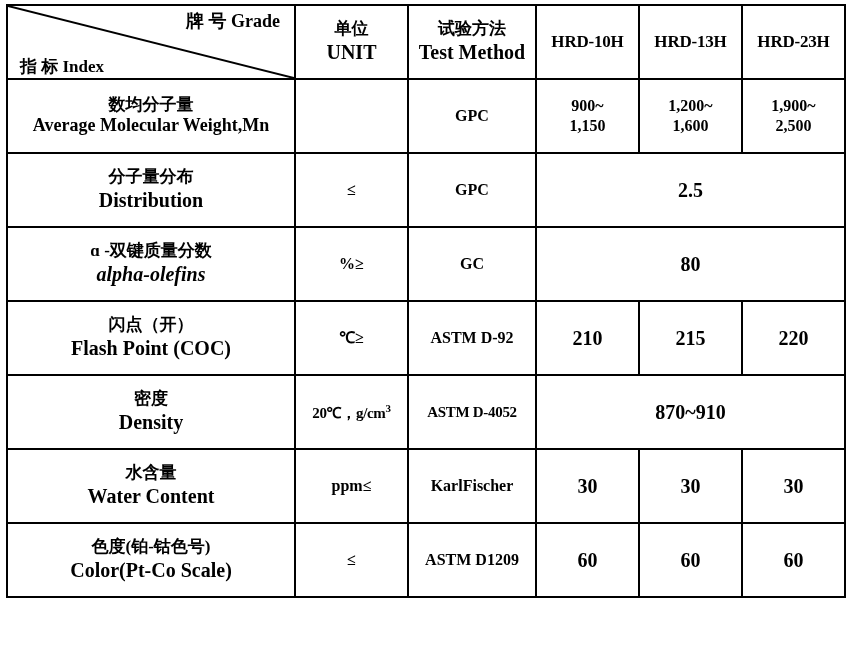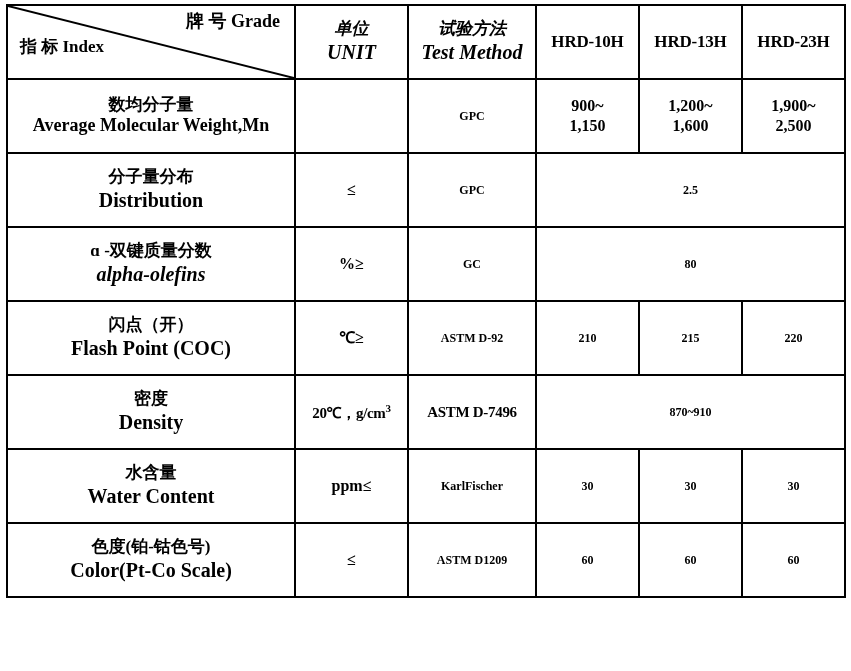--- a/index.html
+++ b/index.html
@@ -56,29 +56,28 @@
     position: absolute;
     right: 14px;
     top: 5px;
     font-size: 18px;
     font-weight: bold;
     white-space: nowrap;
   }
   .corner .index-lbl {
     position: absolute;
     left: 12px;
-    bottom: 20px;
+    bottom: 0;
     font-size: 17px;
     font-weight: bold;
     white-space: nowrap;
   }
   .hdr-two {
     font-size: 17px;
     line-height: 1.3;
-    font-style: italic;
   }
   .hdr-grade {
     font-size: 17px;
     font-weight: bold;
     white-space: nowrap;
     letter-spacing: -0.2px;
   }
   .cn {
     font-size: 17px;
     font-weight: bold;
@@ -87,39 +86,39 @@
     font-size: 20px;
     font-weight: bold;
   }
   .en.small {
     font-size: 18px;
   }
   .en.italic {
     font-style: italic;
   }
   .val {
-    font-size: 12px;
+    font-size: 20px;
     font-weight: bold;
   }
   .val-two {
     font-size: 16px;
     font-weight: bold;
     line-height: 1.35;
   }
   .unit {
     font-size: 16px;
     font-weight: bold;
   }
   .unit.tight {
     font-size: 15px;
     letter-spacing: -0.3px;
     margin-top: 33px;
   }
   .method {
-    font-size: 12px;
+    font-size: 16px;
     font-weight: bold;
   }
   .row-tall td { height: 68px; }
   sup { font-size: 11px; vertical-align: super; }
 </style>
 </head>
 <body>
 
 <div class="sheet">
   <table class="spec">
@@ -207,21 +206,21 @@
         <td class="val">215</td>
         <td class="val">220</td>
       </tr>
 
       <tr class="row-tall">
         <td>
           <div class="cn">密度</div>
           <div class="en">Density</div>
         </td>
         <td class="unit tight">20℃，g/cm<sup>3</sup></td>
-        <td class="method" style="font-size:15px;letter-spacing:-0.3px">ASTM D-7496</td>
+        <td class="method" style="font-size:15px;letter-spacing:-0.3px">ASTM D-4052</td>
         <td class="val" colspan="3">870~910</td>
       </tr>
 
       <tr class="row-tall">
         <td>
           <div class="cn">水含量</div>
           <div class="en">Water Content</div>
         </td>
         <td class="unit">ppm≤</td>
         <td class="method">KarlFischer</td>

